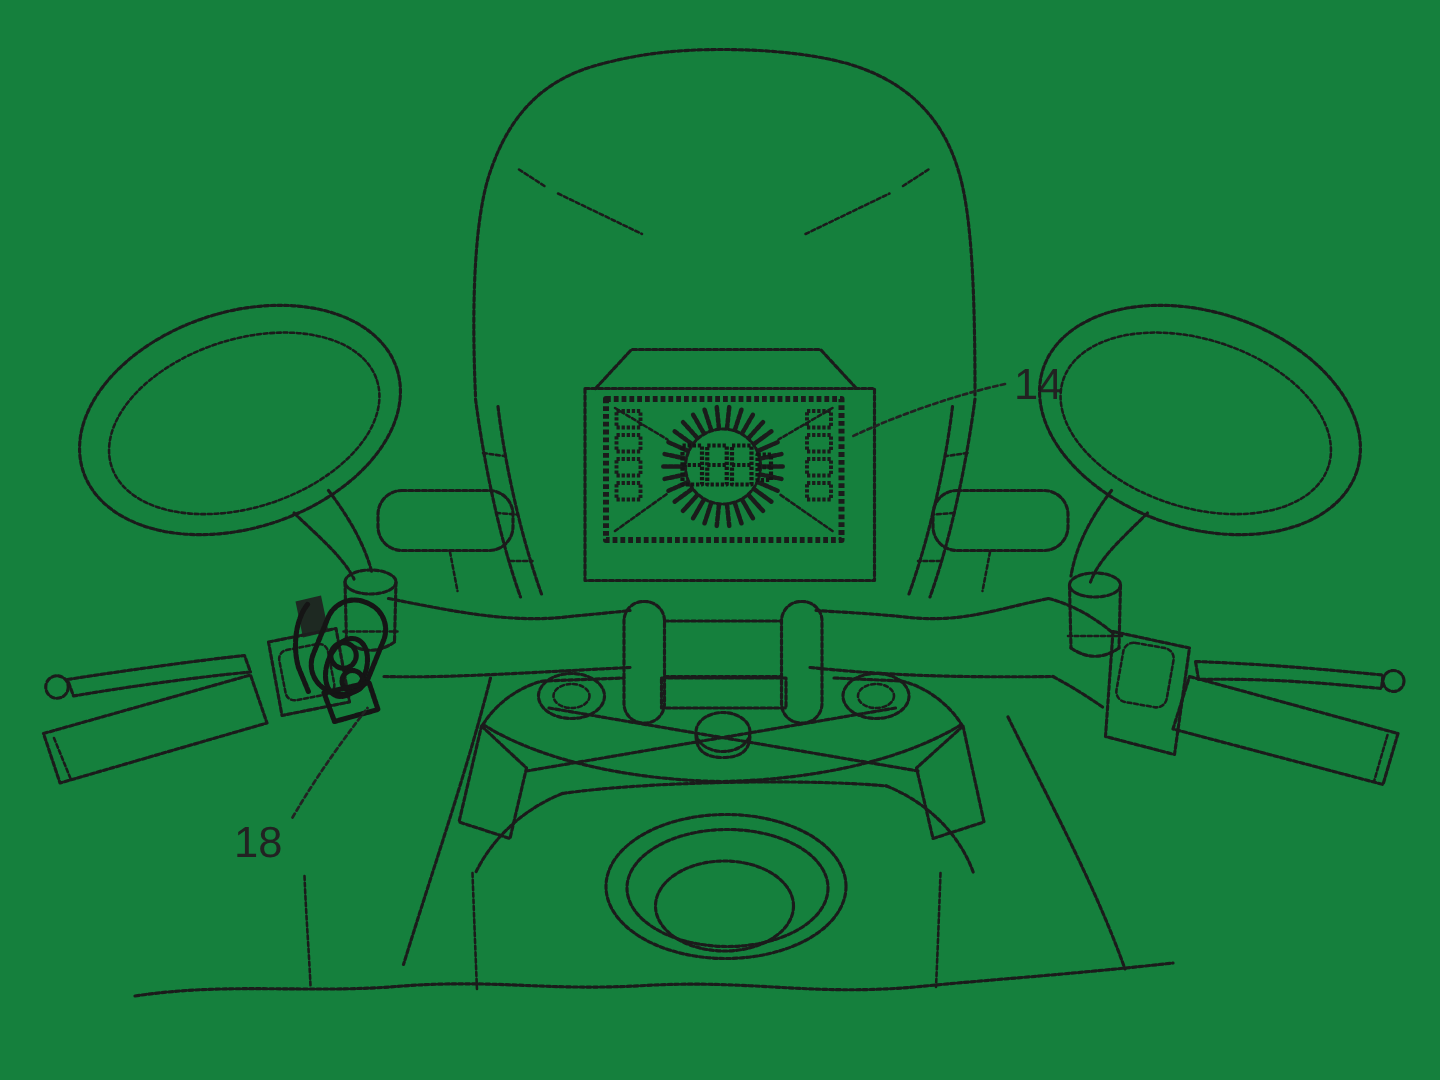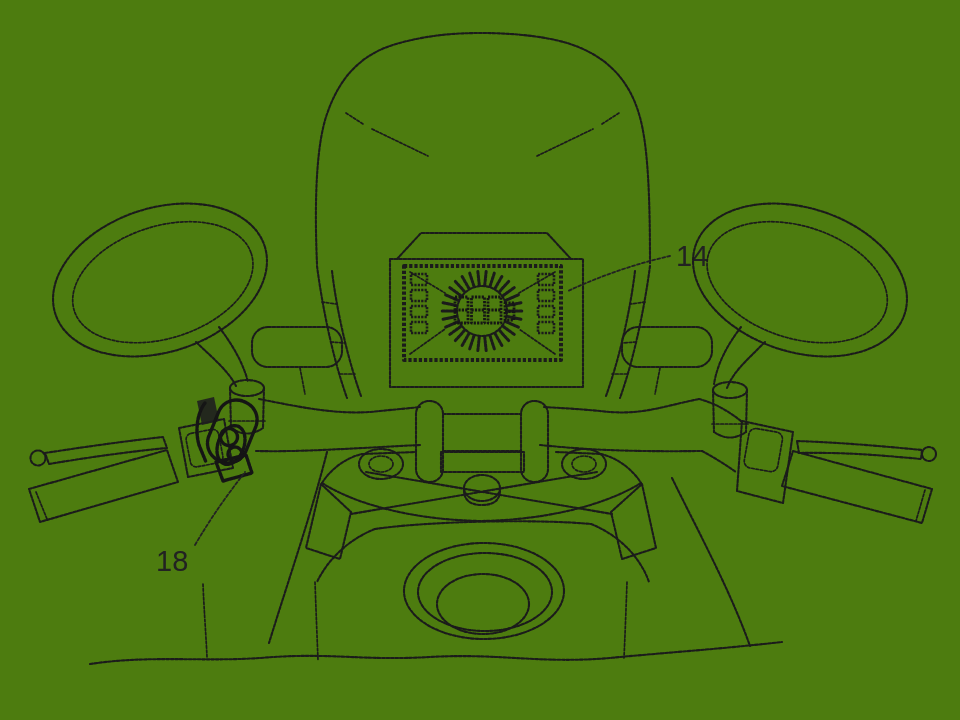--- a/index.html
+++ b/index.html
@@ -1,16 +1,16 @@
 <!DOCTYPE html>
 <html><head>
 <meta charset="utf-8">
 <style>
   html,body{margin:0;padding:0;background:#fff;}
-  .page{position:relative;width:960px;height:720px;background:#4d7c0f;overflow:hidden;
+  .page{position:relative;width:960px;height:720px;background:#15803d;overflow:hidden;
         font-family:"Liberation Sans",sans-serif;}
   svg{display:block}
   
   .ln  {fill:none;stroke:#1b1b1b;stroke-width:2.1;stroke-dasharray:2.8 1.7;
         stroke-linecap:round;stroke-linejoin:round;}
   .ln2 {fill:none;stroke:#1b1b1b;stroke-width:1.7;stroke-dasharray:2.6 1.8;
         stroke-linecap:round;stroke-linejoin:round;}
   .scr {fill:none;stroke:#1b1b1b;stroke-width:4;stroke-dasharray:3.2 2;
         stroke-linejoin:round;}
   .bold{fill:none;stroke:#151515;stroke-width:3.4;stroke-dasharray:2.6 1.3;

